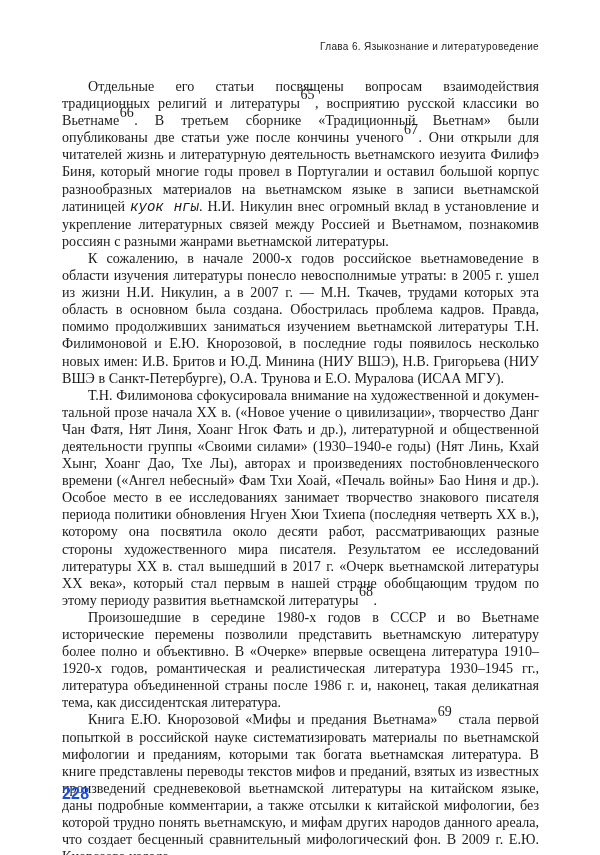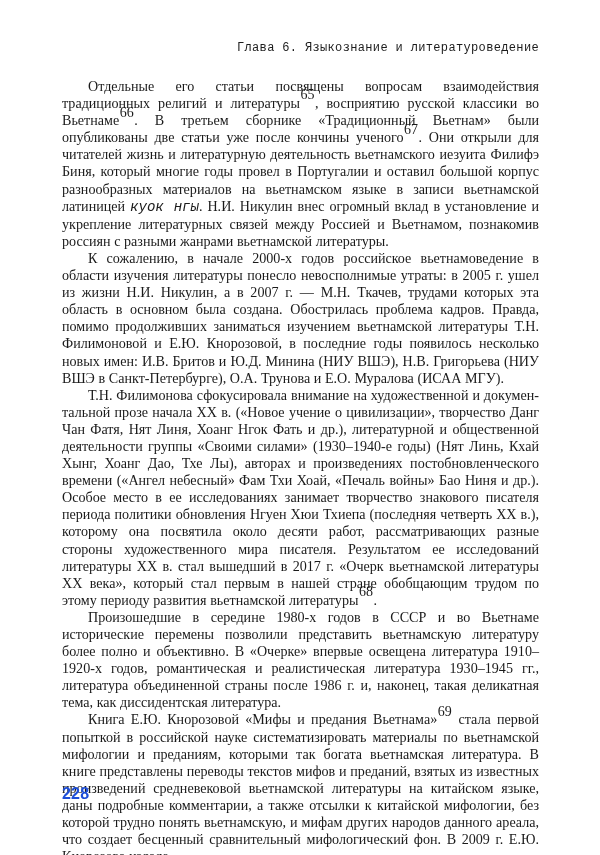--- a/index.html
+++ b/index.html
@@ -20,22 +20,22 @@
     left: 0;
     top: 0;
     width: 600px;
     height: 855px;
     box-sizing: border-box;
   }
   .running-head {
     position: absolute;
     top: 41px;
     right: 61px;
-    font-family: Liberation Mono, monospace;
-    font-size: 12px;
+    font-family: Liberation Sans, sans-serif;
+    font-size: 10px;
     letter-spacing: 0.35px;
     color: #1c1c1c;
     white-space: nowrap;
     margin-left: 8px;
   }
   .text-block {
     position: absolute;
     left: 62px;
     top: 78px;
     width: 477px;

